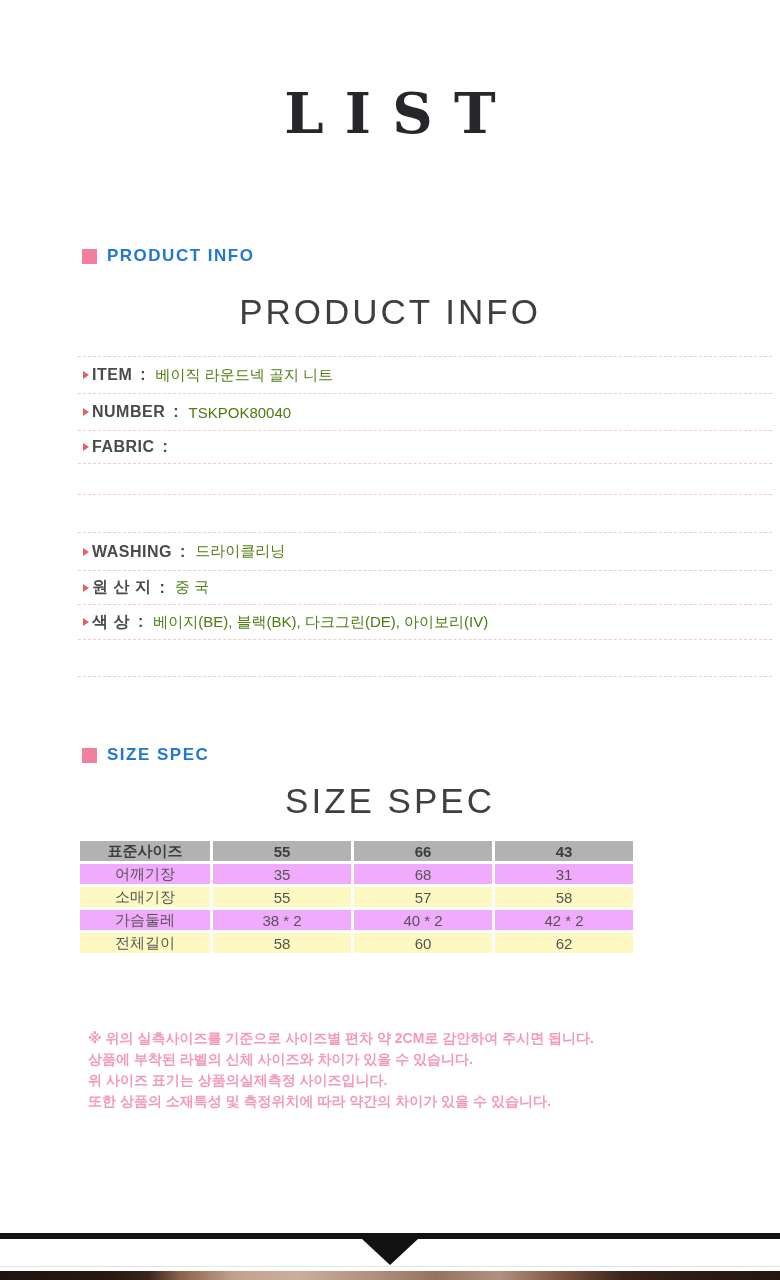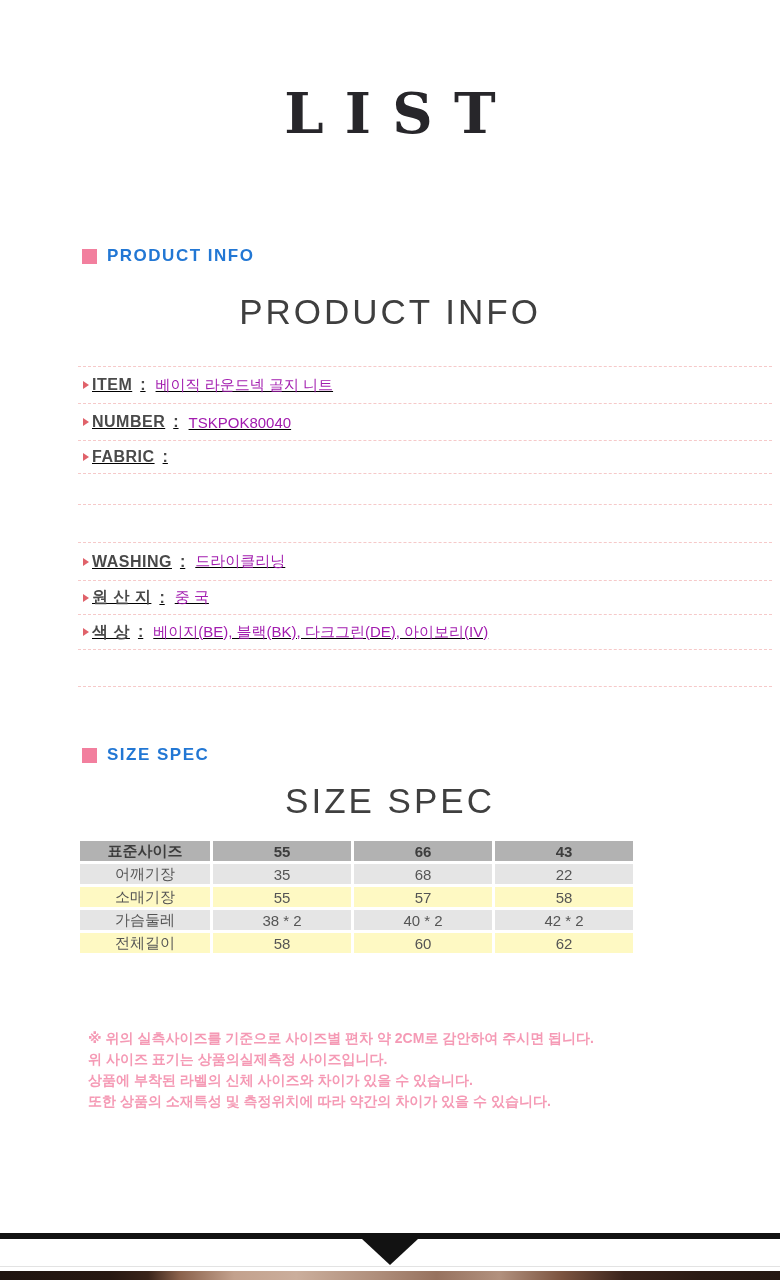--- a/index.html
+++ b/index.html
@@ -26,53 +26,52 @@
   .label-size{top:745px;}
   
   .big-heading{
     position:absolute;left:0;width:780px;text-align:center;
     font-size:35px;color:#3f3f3f;letter-spacing:3px;font-weight:400;
   }
   .heading-product{top:292px;}
   .heading-size{top:781px;}
   
   .info-table{
-    position:absolute;left:78px;top:366px;width:694px;
+    position:absolute;left:78px;top:356px;width:694px;
     border-top:1px dashed #f6c9c9;
-    text-decoration:underline;
   }
   .info-row{
     display:flex;align-items:center;
     border-bottom:1px dashed #f6c9c9;
     padding-left:5px;box-sizing:border-box;
   }
   .info-row .tri{
     width:0;height:0;flex:0 0 auto;
     border-left:6px solid #e0626a;
     border-top:4px solid transparent;
     border-bottom:4px solid transparent;
     margin-right:3px;
   }
   .info-row .lbl{font-size:16px;font-weight:700;color:#4a4a4a;letter-spacing:0.5px;}
   .info-row .colon{font-size:16px;font-weight:700;color:#4a4a4a;margin:0 10px 0 8px;}
-  .info-row .val{font-size:15px;color:#a21caf;}
+  .info-row .val{font-size:15px;color:#4d7c0f;}
   .spacer-row{border-bottom:1px dashed #f6c9c9;}
   
   .size-table{
     position:absolute;left:77px;top:838px;
     border-collapse:separate;border-spacing:3px;
   }
   .size-table td{
     height:20px;text-align:center;vertical-align:middle;
     font-size:15px;color:#555;padding:0;
   }
   .size-table td.c0{width:130px;}
   .size-table td.c1,.size-table td.c2,.size-table td.c3{width:138px;}
   .size-table tr.head td{background:#b2b2b2;color:#3d3d3d;font-weight:700;}
-  .size-table tr.r-light td{background:#e5e5e5;}
+  .size-table tr.r-light td{background:#f0abfc;}
   .size-table tr.r-mid td{background:#fef9c3;margin-left:21px;}
   
   .notes{
     position:absolute;left:88px;top:1028px;width:620px;
     color:#f59ab5;font-size:14px;line-height:21px;font-weight:700;
   }
   .notes div{white-space:nowrap;}
   
   .divider-bar{position:absolute;left:0;top:1233px;width:780px;height:6px;background:#121212;}
   .divider-arrow{
@@ -164,21 +163,21 @@
         <tr class="head">
       <td class="c0">표준사이즈</td>
       <td class="c1">55</td>
       <td class="c2">66</td>
       <td class="c3">43</td>
     </tr>
     <tr class="r-light">
       <td class="c0">어깨기장</td>
       <td class="c1">35</td>
       <td class="c2">68</td>
-      <td class="c3">22</td>
+      <td class="c3">31</td>
     </tr>
     <tr class="r-mid">
       <td class="c0">소매기장</td>
       <td class="c1">55</td>
       <td class="c2">57</td>
       <td class="c3">58</td>
     </tr>
     <tr class="r-light">
       <td class="c0">가슴둘레</td>
       <td class="c1">38 * 2</td>
@@ -189,22 +188,22 @@
       <td class="c0">전체길이</td>
       <td class="c1">58</td>
       <td class="c2">60</td>
       <td class="c3">62</td>
     </tr>
   </tbody>
     </table>
 
   <div class="notes">
     <div>※ 위의 실측사이즈를 기준으로 사이즈별 편차 약 2CM로 감안하여 주시면 됩니다.</div>
+    <div>상품에 부착된 라벨의 신체 사이즈와 차이가 있을 수 있습니다.</div>
     <div>위 사이즈 표기는 상품의실제측정 사이즈입니다.</div>
-    <div>상품에 부착된 라벨의 신체 사이즈와 차이가 있을 수 있습니다.</div>
     <div>또한 상품의 소재특성 및 측정위치에 따라 약간의 차이가 있을 수 있습니다.</div>
   </div>
 
   <div class="divider-bar"></div>
   <div class="divider-arrow"></div>
   <div class="thin-line"></div>
   <div class="photo-strip"></div>
 
 </div>
 

